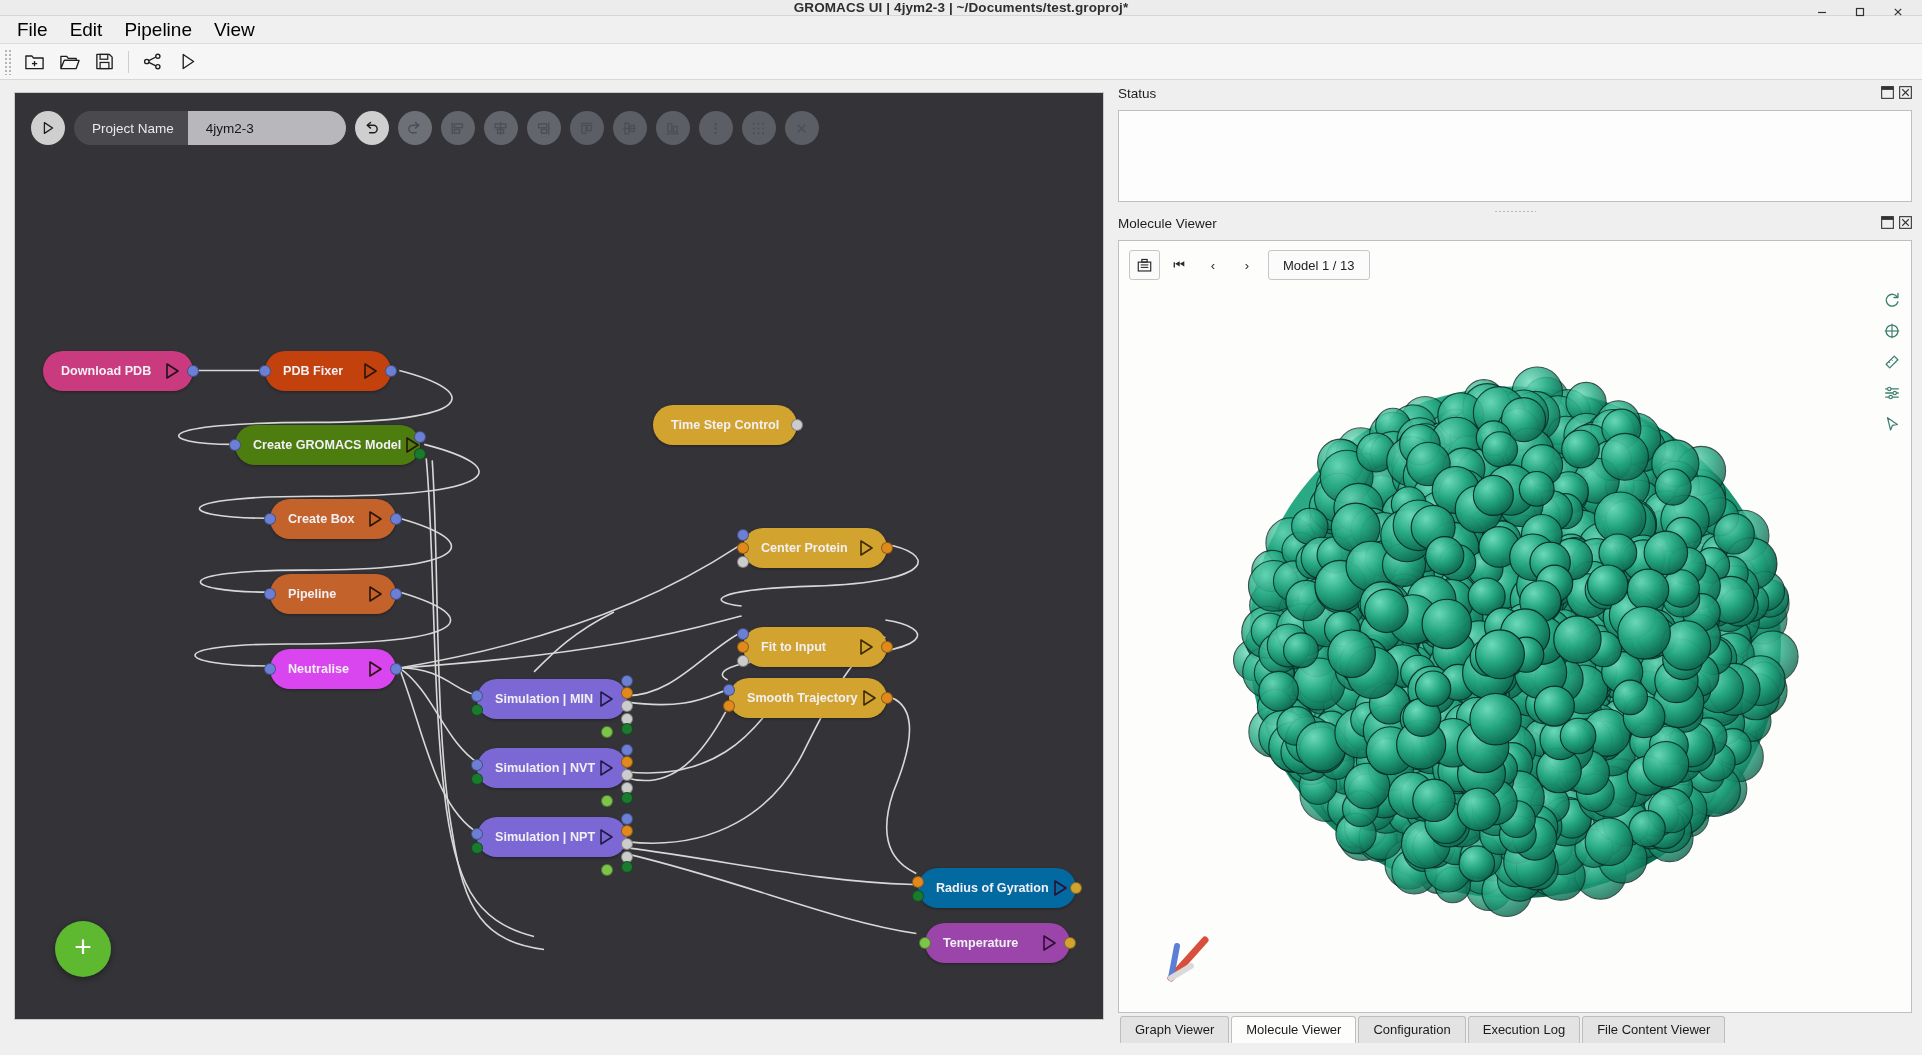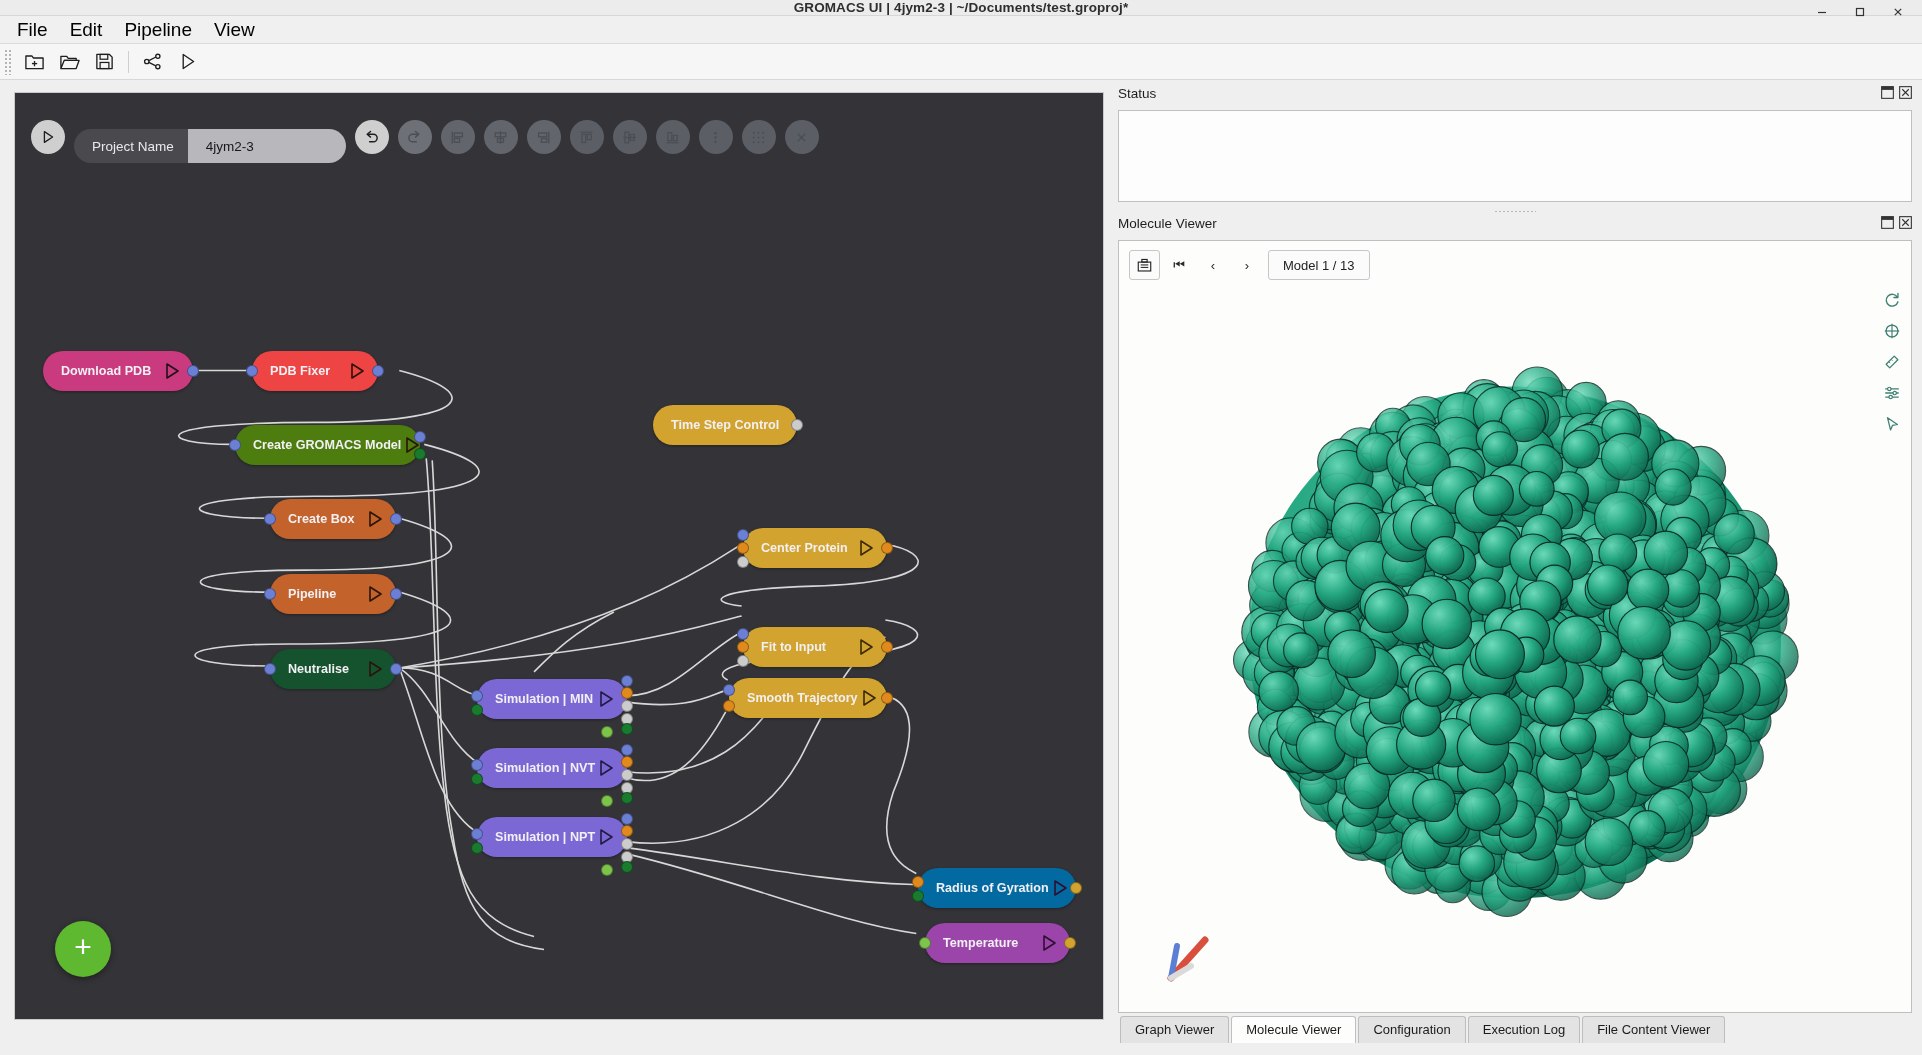--- a/index.html
+++ b/index.html
@@ -67,21 +67,21 @@
   }
   .gt-round {
     width: 34px; height: 34px; border-radius: 50%;
     background: #cfcfcf; display: flex; align-items: center; justify-content: center;
     cursor: pointer; flex: none;
   }
   .gt-round.dim { background: #6e7077; }
   .gt-round.dim-2 { background: #63656c; }
   .gt-round.dim-3 { background: #5c5e65; }
   #project-pill {
-    display: flex; align-items: center; height: 34px; border-radius: 17px; overflow: hidden; margin-top: 18px;
+    display: flex; align-items: center; height: 34px; border-radius: 17px; overflow: hidden;
   }
   #project-label {
     background: #4a4a4e; color: #e9e9ec; font-size: 13.5px; font-weight: 500;
     padding: 0 14px 0 18px; height: 100%; display: flex; align-items: center;
   }
   #project-value {
     background: #b8b8bc; color: #18181a; font-size: 13.5px;
     padding: 0 18px; height: 100%; min-width: 158px; display: flex; align-items: center;
   }
   #graph-canvas { position: absolute; inset: 0; }
@@ -377,21 +377,21 @@
     </div>
 
     <div class="node" style="left:28px;top:258px;width:150px;background:#c93a7e;">
       <span class="node-label">Download PDB</span>
       <svg class="run-tri" viewBox="0 0 22 22">
           <path d="M6 4 17 11 6 18z" fill="none" stroke="#221119" stroke-width="1.6" stroke-linejoin="round"></path>
         </svg>
       <span class="port" style="right:-6px;top:14px;background:#6b7fd4;"></span>
     </div>
 
-    <div class="node" style="left:237px;top:258px;width:126px;background:#ef4444;justify-content:space-between;">
+    <div class="node" style="left:250px;top:258px;width:126px;background:#c2410c;justify-content:space-between;">
       <span class="node-label">PDB Fixer</span>
       <svg class="run-tri" viewBox="0 0 22 22">
           <path d="M6 4 17 11 6 18z" fill="none" stroke="#2a1508" stroke-width="1.6" stroke-linejoin="round"></path>
         </svg>
       <span class="port" style="left:-6px;top:14px;background:#6b7fd4;"></span>
       <span class="port" style="right:-6px;top:14px;background:#6b7fd4;"></span>
     </div>
 
     <div class="node" style="left:220px;top:332px;width:185px;background:#4d7c0f;">
       <span class="node-label">Create GROMACS Model</span>
@@ -414,21 +414,21 @@
 
     <div class="node" style="left:255px;top:481px;width:126px;background:#c4622c;">
       <span class="node-label">Pipeline</span>
       <svg class="run-tri" viewBox="0 0 22 22">
           <path d="M6 4 17 11 6 18z" fill="none" stroke="#2a1508" stroke-width="1.6" stroke-linejoin="round"></path>
         </svg>
       <span class="port" style="left:-6px;top:14px;background:#6b7fd4;"></span>
       <span class="port" style="right:-6px;top:14px;background:#6b7fd4;"></span>
     </div>
 
-    <div class="node" style="left:255px;top:556px;width:126px;background:#14532d;">
+    <div class="node" style="left:255px;top:556px;width:126px;background:#d946ef;">
       <span class="node-label">Neutralise</span>
       <svg class="run-tri" viewBox="0 0 22 22">
           <path d="M6 4 17 11 6 18z" fill="none" stroke="#2a1508" stroke-width="1.6" stroke-linejoin="round"></path>
         </svg>
       <span class="port" style="left:-6px;top:14px;background:#6b7fd4;"></span>
       <span class="port" style="right:-6px;top:14px;background:#6b7fd4;"></span>
     </div>
 
     <div class="node" style="left:462px;top:586px;width:150px;background:#7b68d4;">
       <span class="node-label">Simulation | MIN</span>

